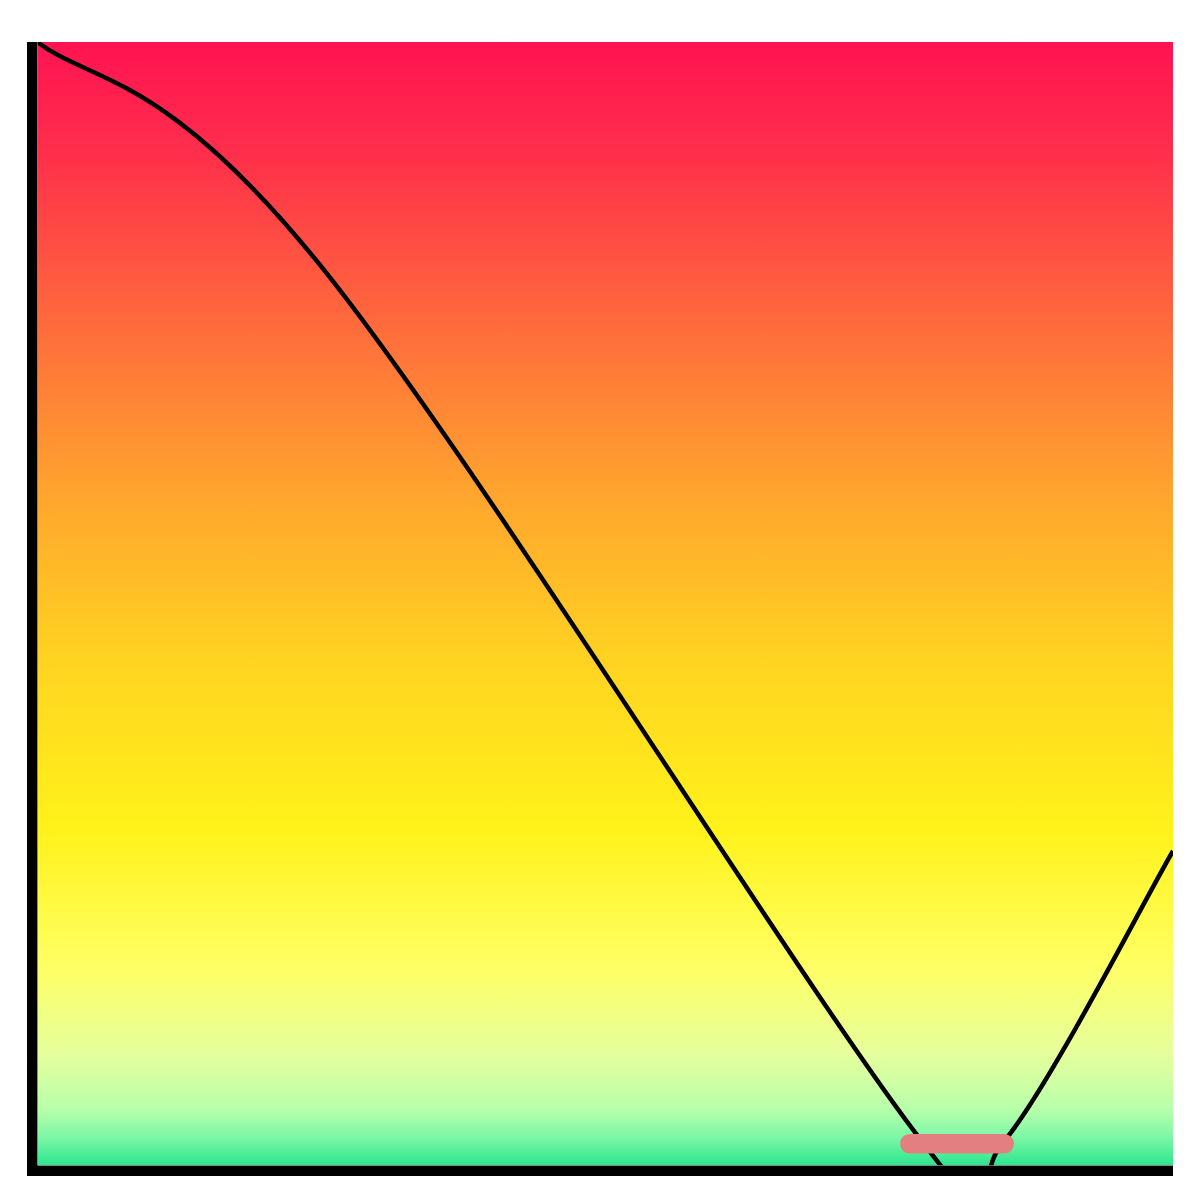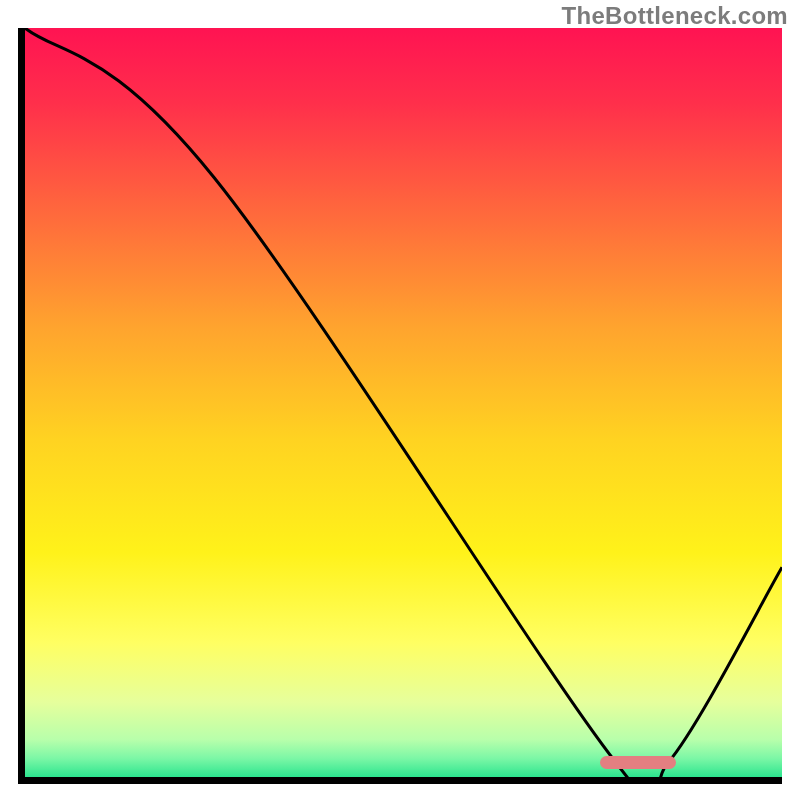--- a/index.html
+++ b/index.html
@@ -66,21 +66,20 @@
     height: 13px;
     border-radius: 7px;
     background: #e37f81;
   }
 </style>
 </head>
 <body>
 
 <div class="frame">
 
-  <div class="attribution">TheBottleneck.com</div>
 
   <div class="plot-outer">
     <div class="axis-left"></div>
     <div class="axis-bottom"></div>
 
     <div class="plot-area">
       <svg class="chart" viewBox="0 0 100 100" preserveAspectRatio="none">
         <defs>
           <linearGradient id="bg-grad" x1="0" y1="0" x2="0" y2="1">
           <stop offset="0%" stop-color="#ff1352"></stop>

